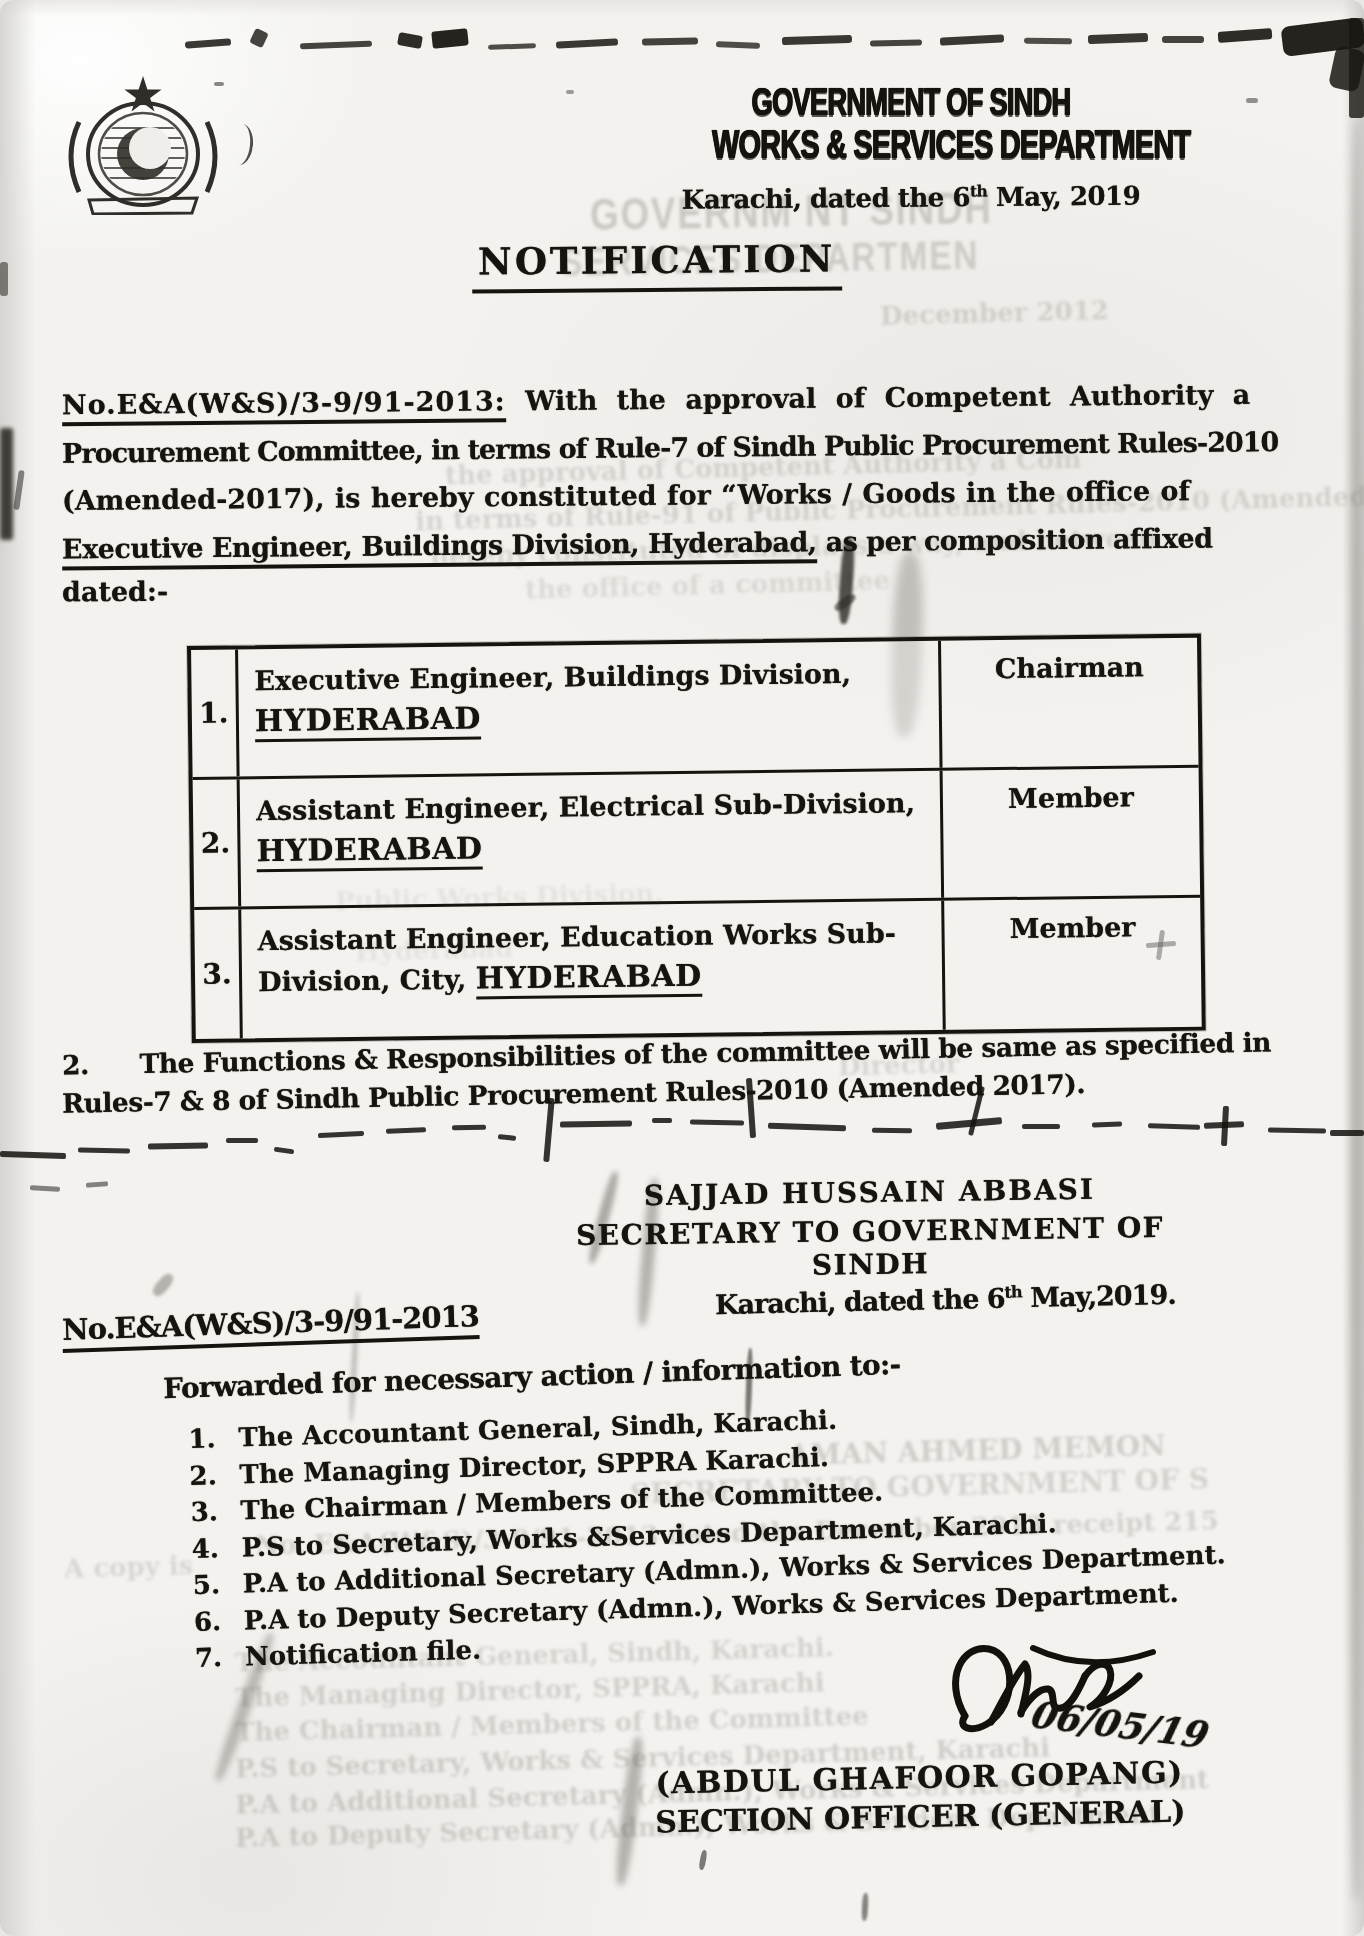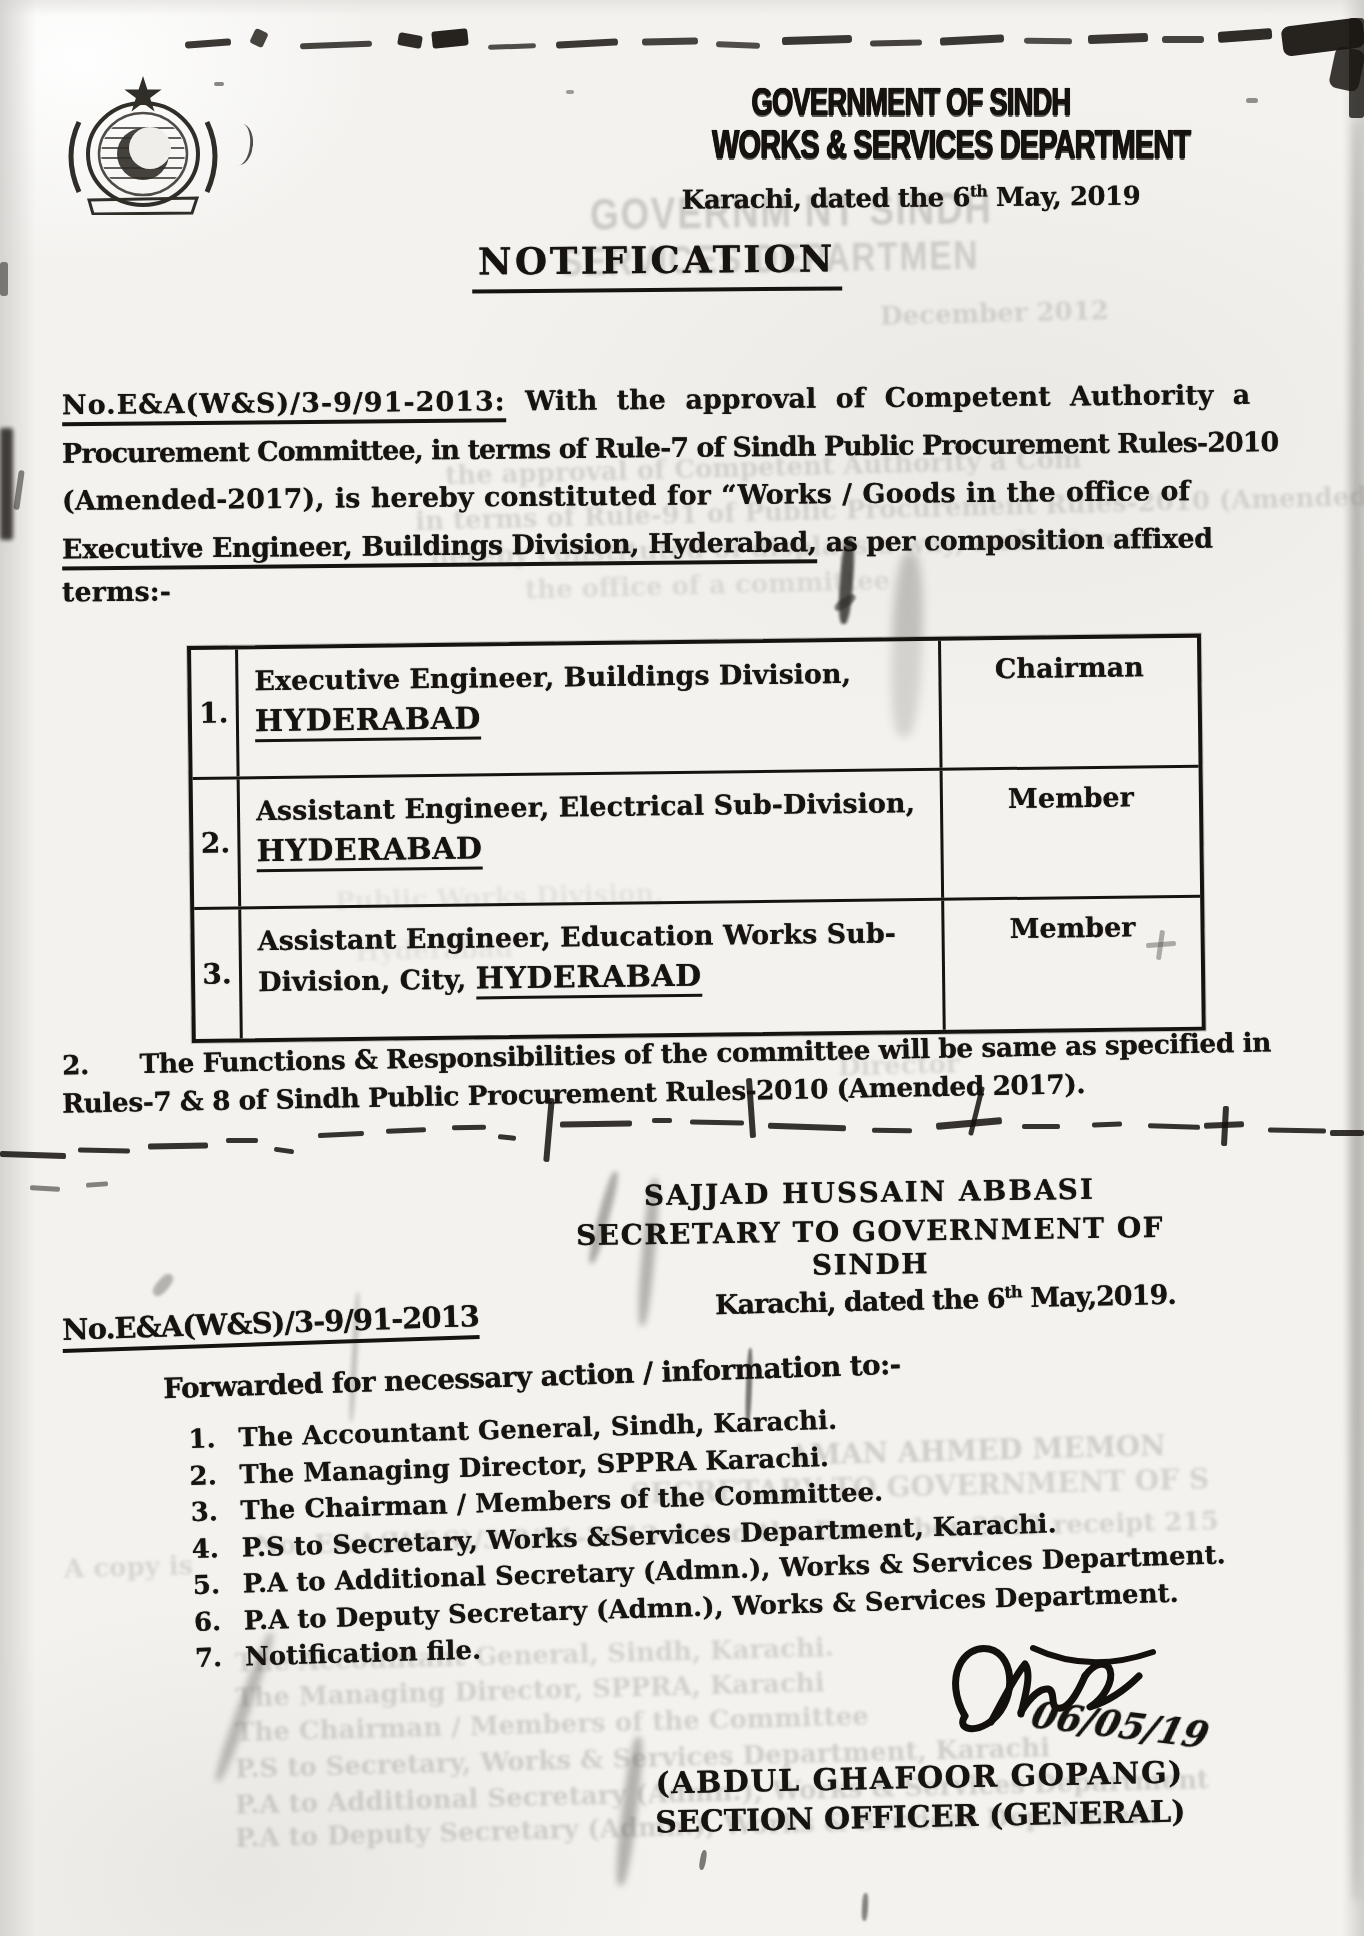--- a/index.html
+++ b/index.html
@@ -7,20 +7,21 @@
     position:relative;width:1364px;height:1936px;margin:0 auto;overflow:hidden;
     background:
       linear-gradient(90deg, rgba(211,209,206,.9) 0, rgba(243,242,239,0) 36px),
       linear-gradient(270deg, rgba(203,201,198,.85) 0, rgba(243,242,239,0) 22px),
       linear-gradient(180deg, rgba(220,218,215,.55) 0, rgba(243,242,239,0) 16px),
       radial-gradient(ellipse 420px 300px at 6% 3%, rgba(255,255,255,.95), rgba(255,255,255,0) 70%),
       radial-gradient(ellipse 900px 520px at 74% 22%, rgba(226,224,220,.5), rgba(243,242,239,0) 65%),
       radial-gradient(ellipse 600px 400px at 18% 97%, rgba(206,204,201,.3), rgba(243,242,239,0) 70%),
       #f3f2ef;
     font-family:"DejaVu Serif",serif;
+    border-radius:14px;
   }
   .ink{color:#17130f;text-shadow:0 0 1px rgba(23,19,15,.75);}
   .serifb{font-family:"DejaVu Serif",serif;font-weight:700;}
   .line{position:absolute;white-space:nowrap;z-index:5;}
   .u{border-bottom:3px solid #17130f;padding-bottom:1px;}
   .u4{border-bottom:4px solid #17130f;padding-bottom:2px;}
   sup{font-size:.6em;}
   
   .hdr{position:absolute;left:656px;top:82px;width:510px;text-align:center;z-index:5;}
   .poster{font-family:"Liberation Sans",sans-serif;font-weight:700;white-space:nowrap;
@@ -198,21 +199,21 @@
 
   <div class="line pline ink" style="left:62px;top:384px;transform:rotate(-.5deg);word-spacing:10px;">
     <span class="u4" style="letter-spacing:1px;">No.E&amp;A(W&amp;S)/3-9/91-2013:</span>
     <span>With the approval of Competent Authority a</span>
   </div>
   <div class="line pline ink" style="left:62px;top:432px;transform:rotate(-.55deg);letter-spacing:-1px;">Procurement Committee, in terms of Rule-7 of Sindh Public Procurement Rules-2010</div>
   <div class="line pline ink" style="left:62px;top:480px;transform:rotate(-.5deg);word-spacing:1px;">(Amended-2017), is hereby constituted for “Works / Goods in the office of</div>
   <div class="line pline ink" style="left:62px;top:528px;transform:rotate(-.55deg);letter-spacing:-.5px;">
     <span class="u4">Executive Engineer, Buildings Division, Hyderabad,</span><span> as per composition affixed</span>
   </div>
-  <div class="line pline ink" style="left:62px;top:576px;transform:rotate(-.3deg);">terms:-</div>
+  <div class="line pline ink" style="left:62px;top:576px;transform:rotate(-.3deg);">dated:-</div>
 
   <div class="tbl ink">
     <div class="trow" style="min-height:127px;">
       <div class="cno">1.</div>
       <div class="cdesc">
         <span>Executive Engineer, Buildings Division,</span><br>
         <span></span><span class="u city">HYDERABAD</span>
       </div>
       <div class="crole">Chairman</div>
     </div>

